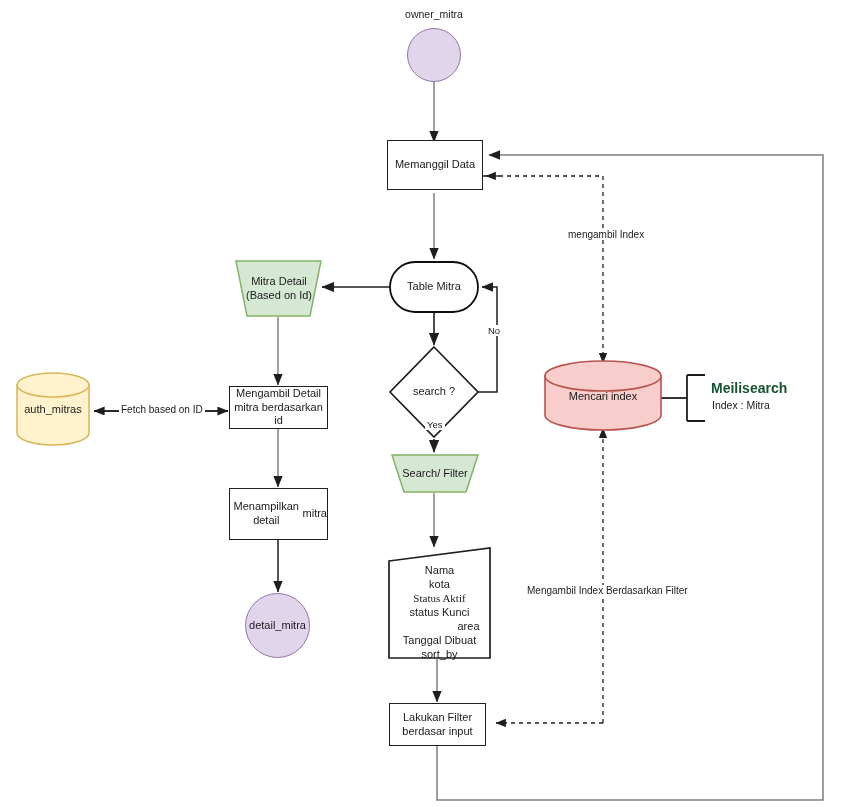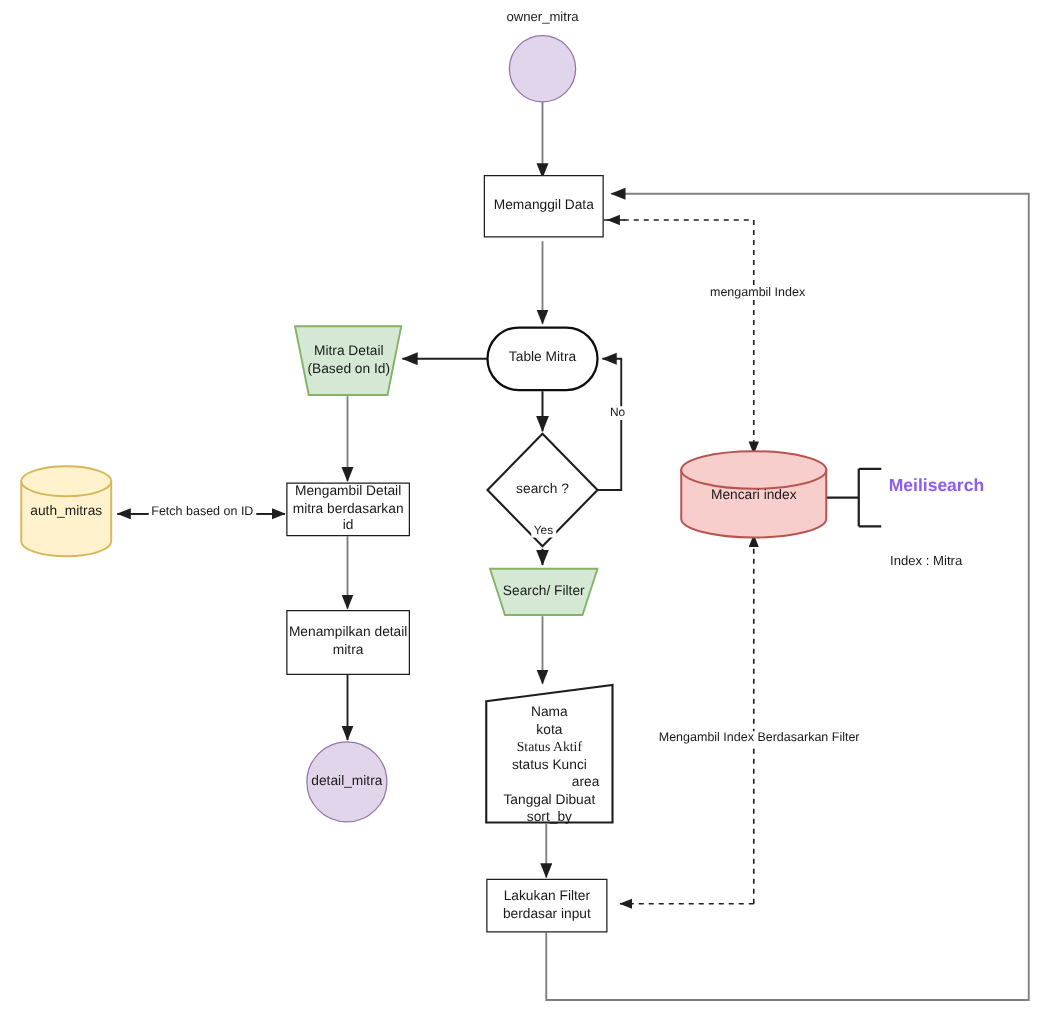--- a/index.html
+++ b/index.html
@@ -10,22 +10,22 @@
   .node{position:absolute;box-sizing:border-box;display:flex;align-items:center;justify-content:center;
         text-align:center;font-size:11px;color:#1a1a1a;line-height:1.25;}
 
   .proc{background:#ffffff;border:1.6px solid #1e1e1e;}
   .circle{border-radius:50%;}
   .start{background:#e1d5ec;border:1.7px solid #9673a6;}
 
   .edge-label{position:absolute;font-size:9.5px;color:#1a1a1a;background:#fff;padding:0 2px;white-space:nowrap;}
   .edge-label.big{font-size:10px;}
 
-  .ann-title{position:absolute;font-size:14px;font-weight:bold;color:#8b5cf6;white-space:nowrap;}
-  .ann-sub{position:absolute;font-size:10.5px;color:#1a1a1a;white-space:nowrap;margin-top:44px;}
+  .ann-title{position:absolute;font-size:14px;font-weight:bold;color:#14532d;white-space:nowrap;}
+  .ann-sub{position:absolute;font-size:10.5px;color:#1a1a1a;white-space:nowrap;}
 
   .docshape{position:absolute;}
   .doc-text{position:absolute;left:0;width:100%;text-align:center;font-size:11px;color:#1a1a1a;line-height:1.33;}
 </style>
 </head>
 <body>
 
 <div id="stage">
 
   <svg id="edges" viewBox="0 0 844 807">
@@ -133,21 +133,21 @@
   <div class="node proc" style="left:389px;top:703px;width:97px;height:43px;flex-direction:column;">
     <span>Lakukan Filter</span>
     <span>berdasar input</span>
   </div>
 
   <div class="node proc" style="left:229px;top:386px;width:99px;height:43px;flex-direction:column;">
     <span>Mengambil Detail</span>
     <span>mitra berdasarkan id</span>
   </div>
 
-  <div class="node proc" style="left:229px;top:488px;width:99px;height:52px;flex-direction:column;">
+  <div class="node proc" style="left:229px;top:488px;width:99px;height:52px;flex-direction:row;">
     <span>Menampilkan detail</span>
     <span>mitra</span>
   </div>
 
   <div class="node circle start" style="left:245px;top:593px;width:65px;height:65px;">
     <span>detail_mitra</span>
   </div>
 
   <div class="node" style="left:545px;top:376px;width:116px;height:42px;background:transparent;border:none;">
     <span>Mencari index</span>

